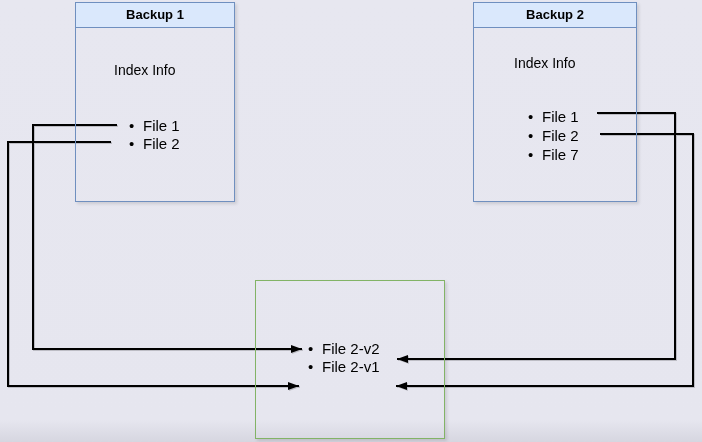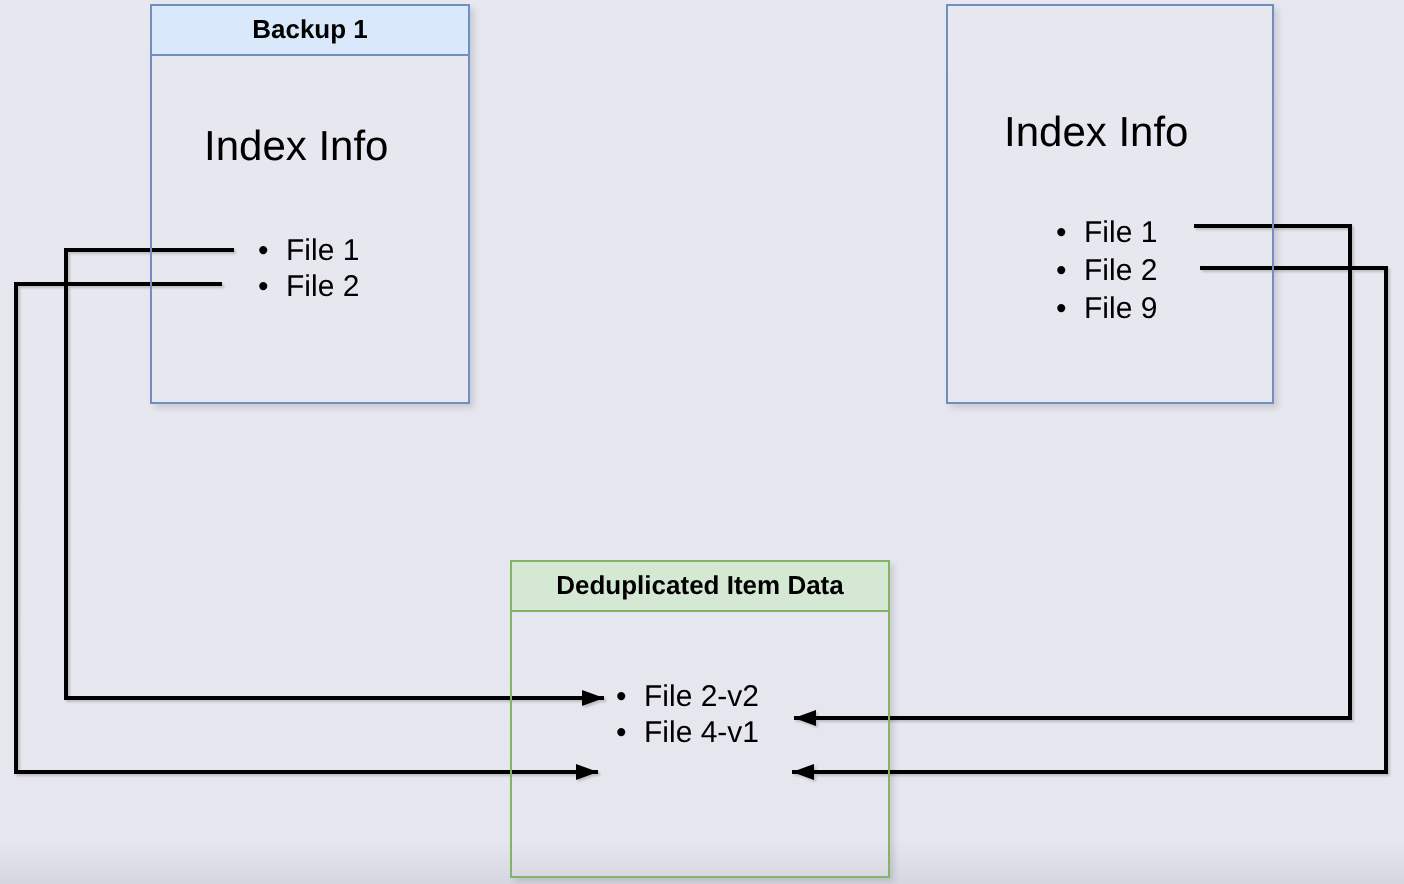--- a/index.html
+++ b/index.html
@@ -10,21 +10,21 @@
     font-family:"Liberation Sans",sans-serif;color:#000;
   }
   .box{position:absolute;border:1.5px solid;background:transparent;
        box-shadow:2px 2px 3px rgba(0,0,0,0.12);}
   .box.blue{border-color:#6f8fbf;}
   .box.green{border-color:#82b366;}
   .box-header{height:24px;line-height:24px;text-align:center;
               font-weight:bold;font-size:13px;border-bottom:1.5px solid;}
   .blue .box-header{background:#dae8fc;border-color:#6f8fbf;}
   .green .box-header{background:#d5e8d4;border-color:#82b366;}
-  .box-label{position:absolute;font-size:21px;white-space:nowrap;}
+  .box-label{position:absolute;font-size:14px;white-space:nowrap;margin-left:12px;}
   .file-list{position:absolute;margin:0;padding:0;list-style:none;font-size:15px;}
   .file-list li{position:relative;padding-left:14px;line-height:18px;white-space:nowrap;}
   .file-list li::before{content:"\2022";position:absolute;left:0;}
   #backup1{left:75px;top:2px;width:158px;height:198px;}
   #backup2{left:473px;top:2px;width:162px;height:198px;}
   #dedup{left:255px;top:280px;width:188px;height:157px;}
   #backup1 .box-label{left:26px;top:59px;}
   #backup2 .box-label{left:28px;top:52px;}
   #backup1 .file-list{left:53px;top:114px;}
   #backup2 .file-list{left:54px;top:104px;}
@@ -54,29 +54,29 @@
   <div class="box blue" id="backup1">
     <div class="box-header">Backup 1</div>
     <div class="box-label">Index Info</div>
     <ul class="file-list">
       <li>File 1</li>
       <li>File 2</li>
     </ul>
   </div>
 
   <div class="box blue" id="backup2">
+    <div class="box-header">Backup 2</div>
     <div class="box-label">Index Info</div>
     <ul class="file-list">
       <li>File 1</li>
       <li>File 2</li>
-      <li>File 9</li>
+      <li>File 7</li>
     </ul>
   </div>
 
   <div class="box green" id="dedup">
-    <div class="box-header">Deduplicated Item Data</div>
     <ul class="file-list">
       <li>File 2-v2</li>
-      <li>File 4-v1</li>
+      <li>File 2-v1</li>
     </ul>
   </div>
 
 </div>
 
 </body></html>

